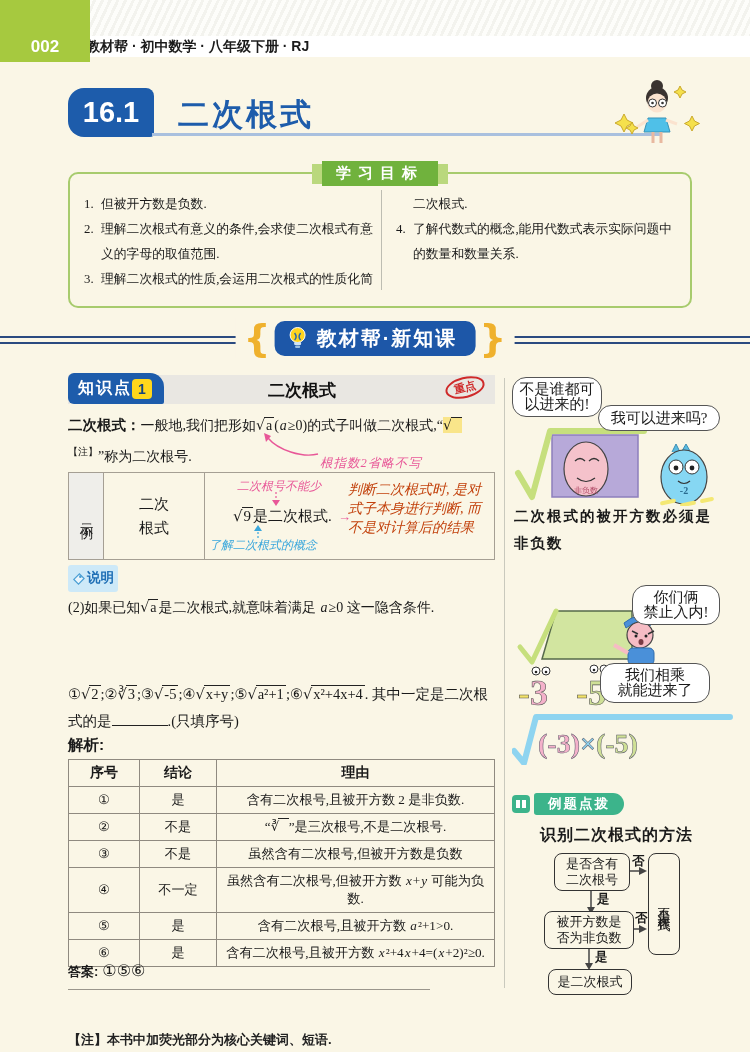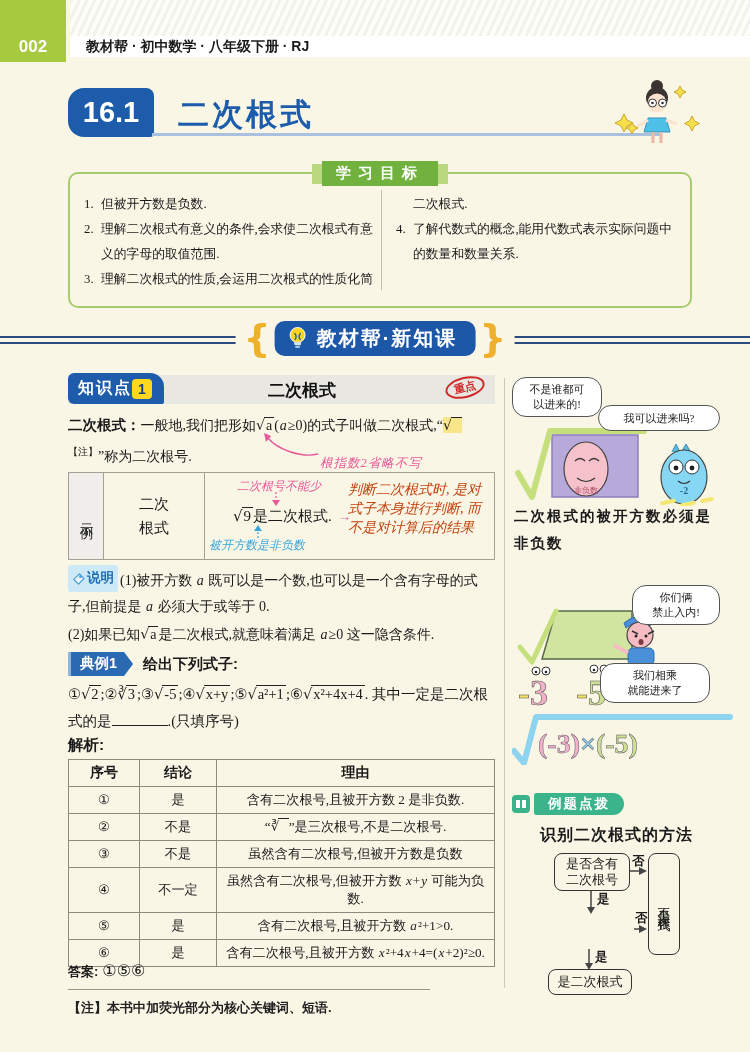--- a/index.html
+++ b/index.html
@@ -5,21 +5,21 @@
   html,body{margin:0;padding:0;}
   body{width:750px;height:1052px;background:#faf6e6;font-family:"Liberation Serif","DejaVu Serif",serif;color:#1a1a1a;}
   #page{position:relative;width:750px;height:1052px;overflow:hidden;background:#faf6e6;}
 
   
   .top-stripes{position:absolute;left:70px;top:0;width:680px;height:36px;
     background:repeating-linear-gradient(115deg,#f3f3ee 0 3px,#fdfdfa 3px 7px);}
   .top-white{position:absolute;left:70px;top:36px;width:680px;height:21px;background:#ffffff;
     display:flex;align-items:center;padding-left:16px;box-sizing:border-box;}
   .top-white span{font-family:"Liberation Sans","DejaVu Sans",sans-serif;font-weight:bold;font-size:14px;color:#1b1b1b;}
-  .pagenum{position:absolute;left:0;top:0;width:66px;height:62px;background:#a6c93f;
+  .pagenum{position:absolute;left:0;top:0;width:90px;height:62px;background:#a6c93f;
     display:flex;align-items:flex-end;justify-content:center;padding-bottom:5px;box-sizing:border-box;
     color:#fff;font-family:"Liberation Sans","DejaVu Sans",sans-serif;font-weight:bold;font-size:17px;}
 
   
   .sec-box{position:absolute;left:68px;top:88px;width:86px;height:49px;background:#1d5cab;
     border-radius:16px 8px 4px 16px;display:flex;align-items:center;justify-content:center;
     color:#fff;font-family:"Liberation Sans","DejaVu Sans",sans-serif;font-weight:bold;font-size:29px;}
   .sec-title{position:absolute;left:178px;top:94px;color:#1d5cab;
     font-family:"Liberation Sans","DejaVu Sans",sans-serif;font-weight:bold;font-size:31px;letter-spacing:3px;}
   .sec-line{position:absolute;left:152px;top:133px;width:508px;height:3px;background:#a9c0de;}
@@ -110,25 +110,25 @@
   .an-table{position:absolute;top:384px;left:0;width:427px;border-collapse:collapse;}
   .an-table th,.an-table td{border:1px solid #8f8a80;text-align:center;padding:4px 3px;}
   .an-table th{font-family:"Liberation Sans","DejaVu Sans",sans-serif;font-size:14px;}
   .an-table td{font-size:13.2px;}
   .an-table .c-no{width:64px;}
   .an-table .c-concl{width:70px;}
 
   .answer-row{position:absolute;top:586px;left:0;font-size:16px;}
   .answer-row b{font-family:"Liberation Sans","DejaVu Sans",sans-serif;font-size:13px;}
   .foot-rule{position:absolute;top:614px;left:0;width:362px;height:1px;background:#9a968c;}
-  .footnote{position:absolute;top:624px;left:0;font-family:"Liberation Sans","DejaVu Sans",sans-serif;font-weight:bold;font-size:13px;color:#222;}
+  .footnote{position:absolute;top:656px;left:0;font-family:"Liberation Sans","DejaVu Sans",sans-serif;font-weight:bold;font-size:13px;color:#222;}
 
   
   .bubble{position:absolute;background:#fff;border:1.3px solid #555;border-radius:14px;
-    font-size:11px;line-height:15px;text-align:center;white-space:pre-line;
+    font-size:15px;line-height:15px;text-align:center;white-space:pre-line;
     display:flex;align-items:center;justify-content:center;padding:3px 6px;box-sizing:border-box;z-index:3;}
   .caption{position:absolute;left:2px;top:128px;width:228px;font-weight:bold;font-size:14.5px;
     letter-spacing:2px;line-height:27px;white-space:pre-line;}
   .tips-label{position:absolute;left:0;top:418px;display:flex;align-items:center;gap:4px;}
   .tips-icon{width:18px;height:18px;background:#3cb48b;border-radius:4px;display:flex;align-items:center;justify-content:center;}
   .tips-pill{background:#3cb48b;color:#fff;font-family:"Liberation Sans","DejaVu Sans",sans-serif;font-weight:bold;
     font-size:13.5px;letter-spacing:2px;padding:2px 14px;border-radius:3px 12px 12px 3px;}
   .tips-title{position:absolute;left:28px;top:450px;font-family:"Liberation Sans","DejaVu Sans",sans-serif;font-weight:bold;font-size:16px;letter-spacing:1px;}
   .flow{position:absolute;left:6px;top:478px;width:226px;height:165px;}
   .fbox{position:absolute;border:1.4px solid #333;border-radius:8px;background:#faf6e6;
@@ -259,43 +259,39 @@
         <div class="sx-top">二次根号不能少</div>
         <svg style="position:absolute;left:66px;top:19px;" width="10" height="15" viewBox="0 0 10 15">
           <line x1="5" y1="0" x2="5" y2="9" stroke="#e85798" stroke-width="1.2" stroke-dasharray="2,2"></line>
           <polygon points="1,8 9,8 5,14" fill="#e85798"></polygon>
         </svg>
         <div class="sx-formula"><span class="rq"><span class="rsign">√</span><span class="vinc">9</span></span>是二次根式.</div>
         <svg style="position:absolute;left:48px;bottom:20px;" width="10" height="14" viewBox="0 0 10 14">
           <line x1="5" y1="13" x2="5" y2="5" stroke="#3aa7dc" stroke-width="1.2" stroke-dasharray="2,2"></line>
           <polygon points="1,6 9,6 5,0" fill="#3aa7dc"></polygon>
         </svg>
-        <div class="sx-bottom">被开方数是非负数</div>
+        <div class="sx-bottom">了解二次根式的概念</div>
         <div class="sx-arrow">→</div>
         <div class="sx-right">判断二次根式时, 是对式子本身进行判断, 而不是对计算后的结果</div>
       </div>
     </div>
 
     <div class="shuoming">
       <div>
         <span class="sm-label">
           <svg width="13" height="13" viewBox="0 0 14 14">
             <path d="M2,8 L8,2 L13,7 L7,13 Z" fill="#eaf5fc" stroke="#4a9fd4" stroke-width="1.3"></path>
             <circle cx="9" cy="5" r="1.4" fill="#4a9fd4"></circle>
           </svg>
           <span>说明</span>
-        </span><span>(1)被开方数 <i class="mv">a</i> 既可以是一个数,也可以是一个含有字母的式子,但前提是 <i class="mv">a</i> 必须大于或等于 0.</span>
+        </span>
       </div>
       <div>(2)如果已知<span class="rq"><span class="rsign">√</span><span class="vinc">a</span></span>是二次根式,就意味着满足 <i class="mv">a</i>≥0 这一隐含条件.</div>
     </div>
 
-    <div class="dl-row">
-      <span class="dl-label">典例1</span>
-      <span class="dl-intro">给出下列式子:</span>
-    </div>
     <div class="dl-body">①<span class="rq"><span class="rsign">√</span><span class="vinc">2</span></span>;②<span class="rq"><span class="rsign">∛</span><span class="vinc">3</span></span>;③<span class="rq"><span class="rsign">√</span><span class="vinc">-5</span></span>;④<span class="rq"><span class="rsign">√</span><span class="vinc">x+y</span></span>;⑤<span class="rq"><span class="rsign">√</span><span class="vinc">a²+1</span></span>;⑥<span class="rq"><span class="rsign">√</span><span class="vinc">x²+4x+4</span></span>. 其中一定是二次根式的是<span class="blank" style="width: 56px;"></span>.(只填序号)</div>
 
     <div class="jiexi">解析:</div>
 
     <table class="an-table">
       <thead>
         <tr>
           <th class="c-no">序号</th>
           <th class="c-concl">结论</th>
           <th>理由</th>
@@ -429,19 +425,21 @@
         <line x1="116" y1="76" x2="121" y2="76" stroke="#444" stroke-width="1.5"></line>
         <polygon points="121,72 129,76 121,80" fill="#444"></polygon>
         <line x1="71" y1="96" x2="71" y2="110" stroke="#444" stroke-width="1.5"></line>
         <polygon points="67,110 75,110 71,117" fill="#444"></polygon>
       </svg>
       <div class="fbox" style="left:36px;top:0;width:76px;height:38px;">是否含有
 二次根号</div>
       <div class="flabel" style="left:114px;top:0;">否</div>
       <div class="fbox fbox-vert" style="left:130px;top:0;width:32px;height:102px;">不是二次根式</div>
       <div class="flabel" style="left:79px;top:38px;">是</div>
+      <div class="fbox" style="left:26px;top:58px;width:90px;height:38px;">被开方数是
+否为非负数</div>
       <div class="flabel" style="left:117px;top:57px;">否</div>
       <div class="flabel" style="left:77px;top:96px;">是</div>
       <div class="fbox" style="left:30px;top:116px;width:84px;height:26px;">是二次根式</div>
     </div>
   </div>
 
 </div>
 
 </body></html>

